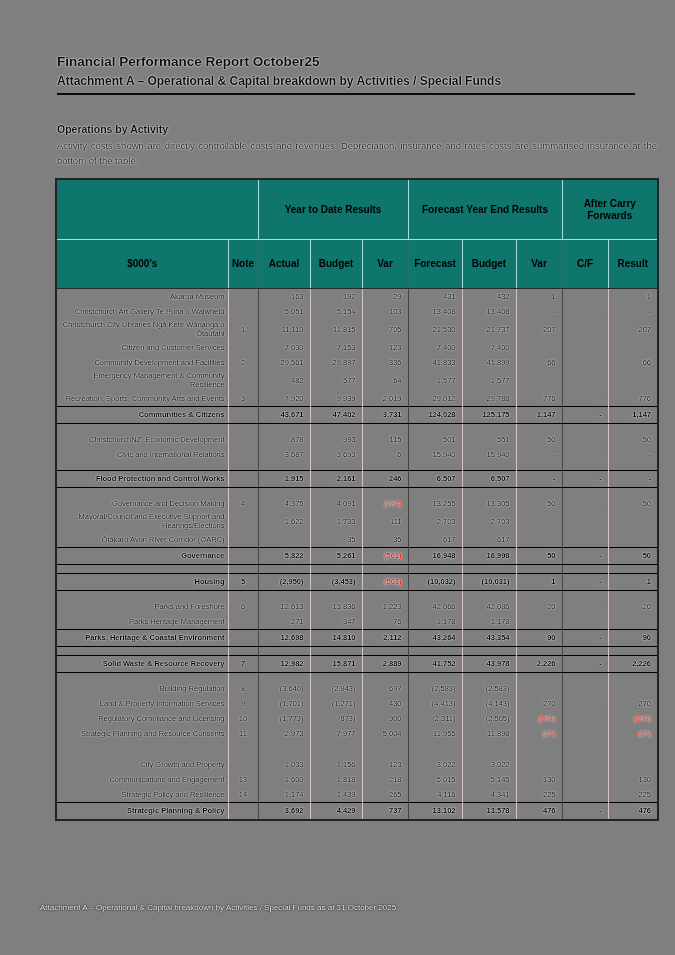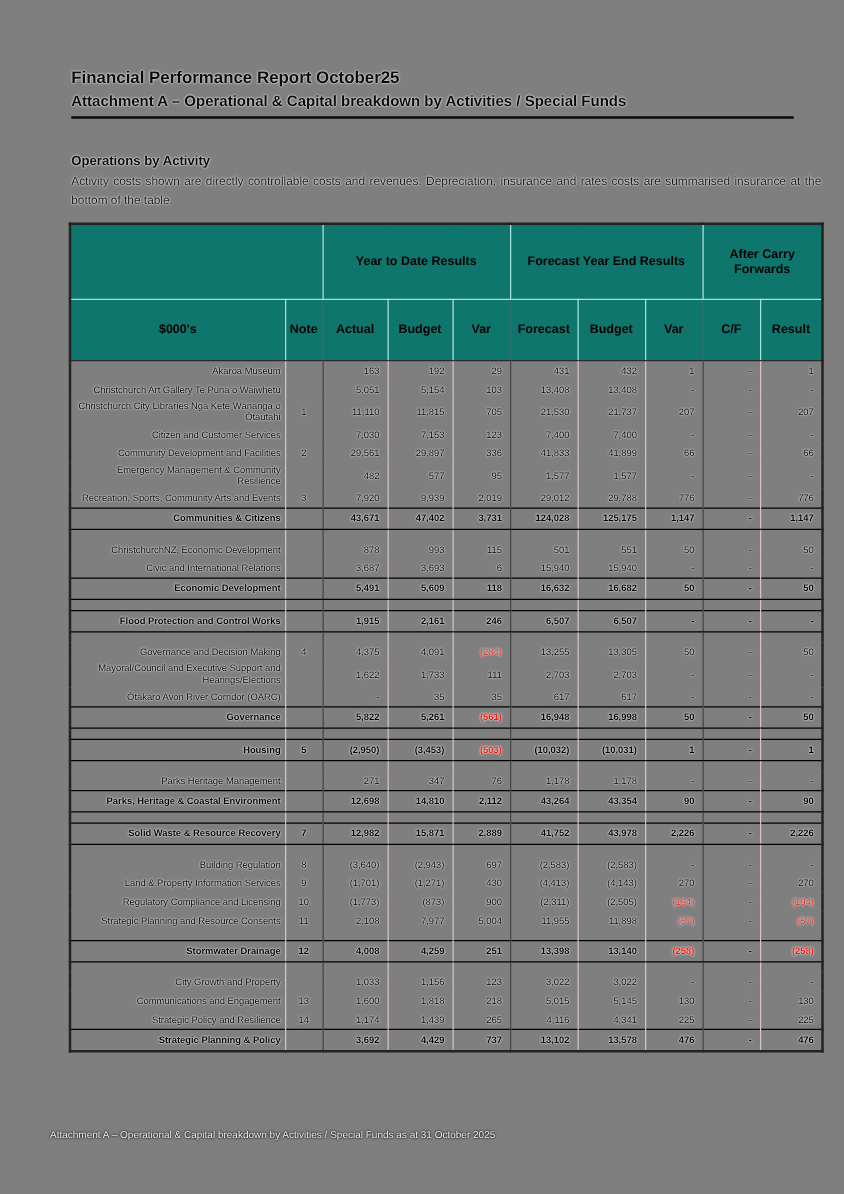--- a/index.html
+++ b/index.html
@@ -148,21 +148,21 @@
         <td class="num">41,899</td>
         <td class="num dark">66</td>
         <td class="num">-</td>
         <td class="num">66</td>
       </tr>
       <tr class="detail">
         <td class="lbl">Emergency Management &amp; Community Resilience</td>
         <td class="note dark"></td>
         <td class="num">482</td>
         <td class="num">577</td>
-        <td class="num dark">95</td>
+        <td class="num dark">64</td>
         <td class="num">1,577</td>
         <td class="num">1,577</td>
         <td class="num dark">-</td>
         <td class="num">-</td>
         <td class="num">-</td>
       </tr>
       <tr class="detail">
         <td class="lbl">Recreation, Sports, Community Arts and Events</td>
         <td class="note dark">3</td>
         <td class="num">7,920</td>
@@ -215,32 +215,20 @@
         <td class="note dark"></td>
         <td class="num">3,687</td>
         <td class="num">3,693</td>
         <td class="num dark">6</td>
         <td class="num">15,940</td>
         <td class="num">15,940</td>
         <td class="num dark">-</td>
         <td class="num">-</td>
         <td class="num">-</td>
       </tr>
-      <tr class="total">
-        <td class="lbl">Economic Development</td>
-        <td class="note dark"></td>
-        <td class="num">5,491</td>
-        <td class="num">5,609</td>
-        <td class="num dark">118</td>
-        <td class="num">16,632</td>
-        <td class="num">16,682</td>
-        <td class="num dark">50</td>
-        <td class="num">-</td>
-        <td class="num">50</td>
-      </tr>
       <tr class="spacer">
         <td class="lbl"></td>
         <td class="note dark"></td>
         <td class="num"></td>
         <td class="num"></td>
         <td class="num dark"></td>
         <td class="num"></td>
         <td class="num"></td>
         <td class="num dark"></td>
         <td class="num"></td>
@@ -348,20 +336,32 @@
         <td class="num"></td>
         <td class="num"></td>
         <td class="num dark"></td>
         <td class="num"></td>
         <td class="num"></td>
         <td class="num dark"></td>
         <td class="num"></td>
         <td class="num"></td>
       </tr>
       <tr class="detail">
+        <td class="lbl">Parks and Foreshore</td>
+        <td class="note dark">6</td>
+        <td class="num">12,613</td>
+        <td class="num">13,836</td>
+        <td class="num dark">1,223</td>
+        <td class="num">42,066</td>
+        <td class="num">42,086</td>
+        <td class="num dark">20</td>
+        <td class="num">-</td>
+        <td class="num">20</td>
+      </tr>
+      <tr class="detail">
         <td class="lbl">Parks Heritage Management</td>
         <td class="note dark"></td>
         <td class="num">271</td>
         <td class="num">347</td>
         <td class="num dark">76</td>
         <td class="num">1,178</td>
         <td class="num">1,178</td>
         <td class="num dark">-</td>
         <td class="num">-</td>
         <td class="num">-</td>
@@ -446,52 +446,40 @@
         <td class="num dark">900</td>
         <td class="num">(2,311)</td>
         <td class="num">(2,505)</td>
         <td class="num dark red">(194)</td>
         <td class="num">-</td>
         <td class="num red">(194)</td>
       </tr>
       <tr class="detail">
         <td class="lbl">Strategic Planning and Resource Consents</td>
         <td class="note dark">11</td>
-        <td class="num">2,108</td>
+        <td class="num">2,973</td>
         <td class="num">7,977</td>
         <td class="num dark">5,004</td>
         <td class="num">11,955</td>
         <td class="num">11,898</td>
         <td class="num dark red">(57)</td>
         <td class="num">-</td>
         <td class="num red">(57)</td>
       </tr>
       <tr class="spacer">
         <td class="lbl"></td>
         <td class="note dark"></td>
         <td class="num"></td>
         <td class="num"></td>
         <td class="num dark"></td>
         <td class="num"></td>
         <td class="num"></td>
         <td class="num dark"></td>
         <td class="num"></td>
         <td class="num"></td>
-      </tr>
-      <tr class="total">
-        <td class="lbl">Stormwater Drainage</td>
-        <td class="note dark">12</td>
-        <td class="num">4,008</td>
-        <td class="num">4,259</td>
-        <td class="num dark">251</td>
-        <td class="num">13,398</td>
-        <td class="num">13,140</td>
-        <td class="num dark red">(258)</td>
-        <td class="num">-</td>
-        <td class="num red">(258)</td>
       </tr>
       <tr class="spacer">
         <td class="lbl"></td>
         <td class="note dark"></td>
         <td class="num"></td>
         <td class="num"></td>
         <td class="num dark"></td>
         <td class="num"></td>
         <td class="num"></td>
         <td class="num dark"></td>

